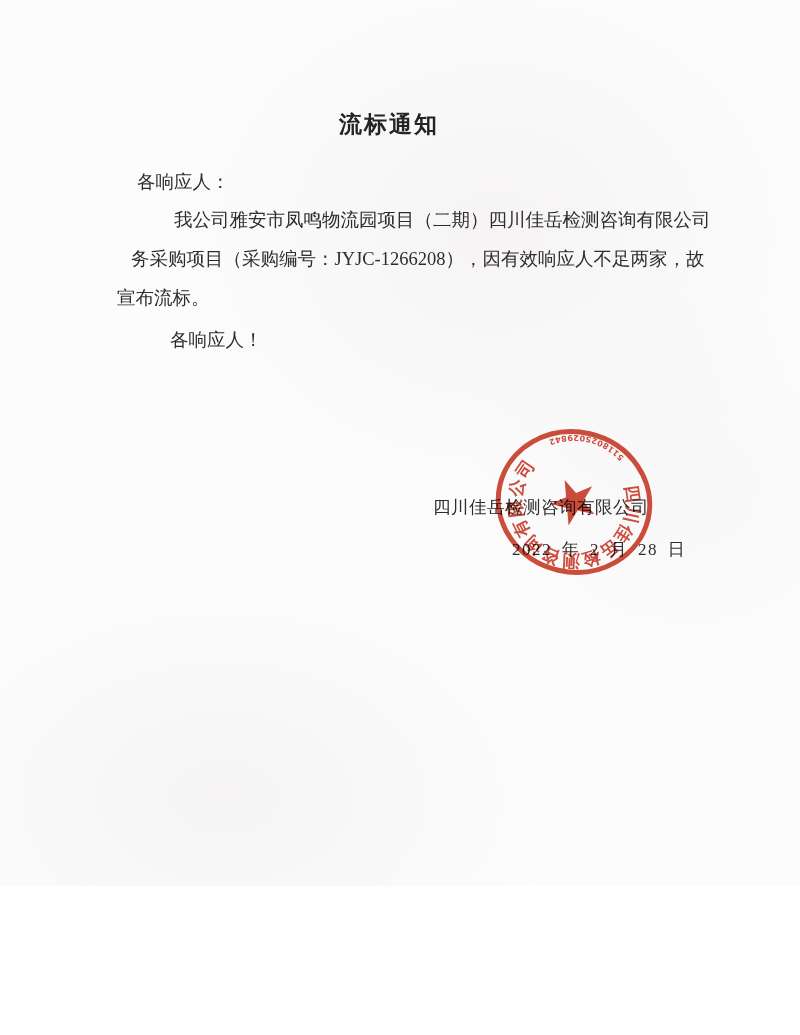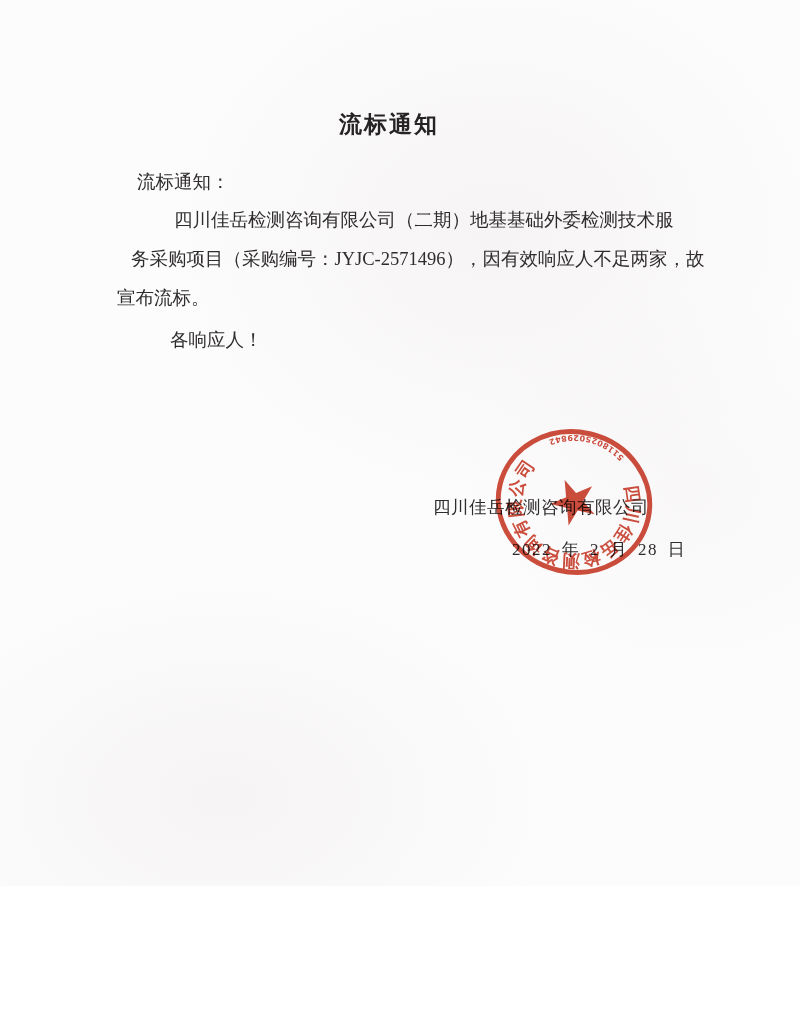--- a/index.html
+++ b/index.html
@@ -67,25 +67,25 @@
     font-family: "DejaVu Sans", sans-serif;
   }
 </style>
 </head>
 <body>
 
 <div class="page">
 
   <div class="doc-title">流标通知</div>
 
-  <div class="abs body-text salutation">流标通知：</div>
+  <div class="abs body-text salutation">各响应人：</div>
 
-  <div class="abs body-text body-line-1">四川佳岳检测咨询有限公司（二期）地基基础外委检测技术服</div>
+  <div class="abs body-text body-line-1">我公司雅安市凤鸣物流园项目（二期）四川佳岳检测咨询有限公司</div>
 
-  <div class="abs body-text body-line-2">务采购项目（采购编号：JYJC-2571496），因有效响应人不足两家，故</div>
+  <div class="abs body-text body-line-2">务采购项目（采购编号：JYJC-1266208），因有效响应人不足两家，故</div>
 
   <div class="abs body-text body-line-3">宣布流标。</div>
 
   <div class="abs body-text closing">各响应人！</div>
 
   <div class="abs sig-company">四川佳岳检测咨询有限公司</div>
 
   <div class="abs sig-date">2022 年 2 月 28 日</div>
 
   <svg class="seal-svg" viewBox="-85 -85 170 170" aria-hidden="true" style="color: rgb(201, 58, 40);">

